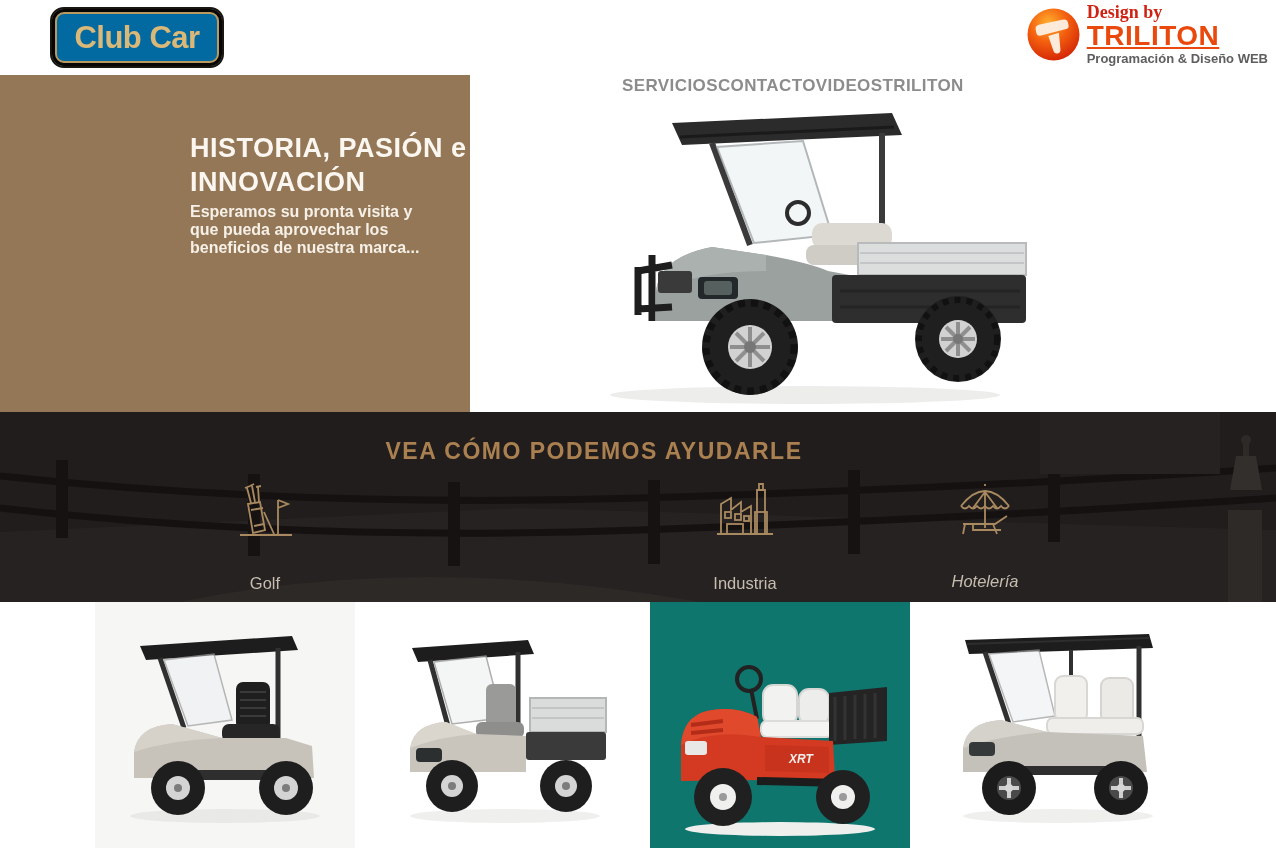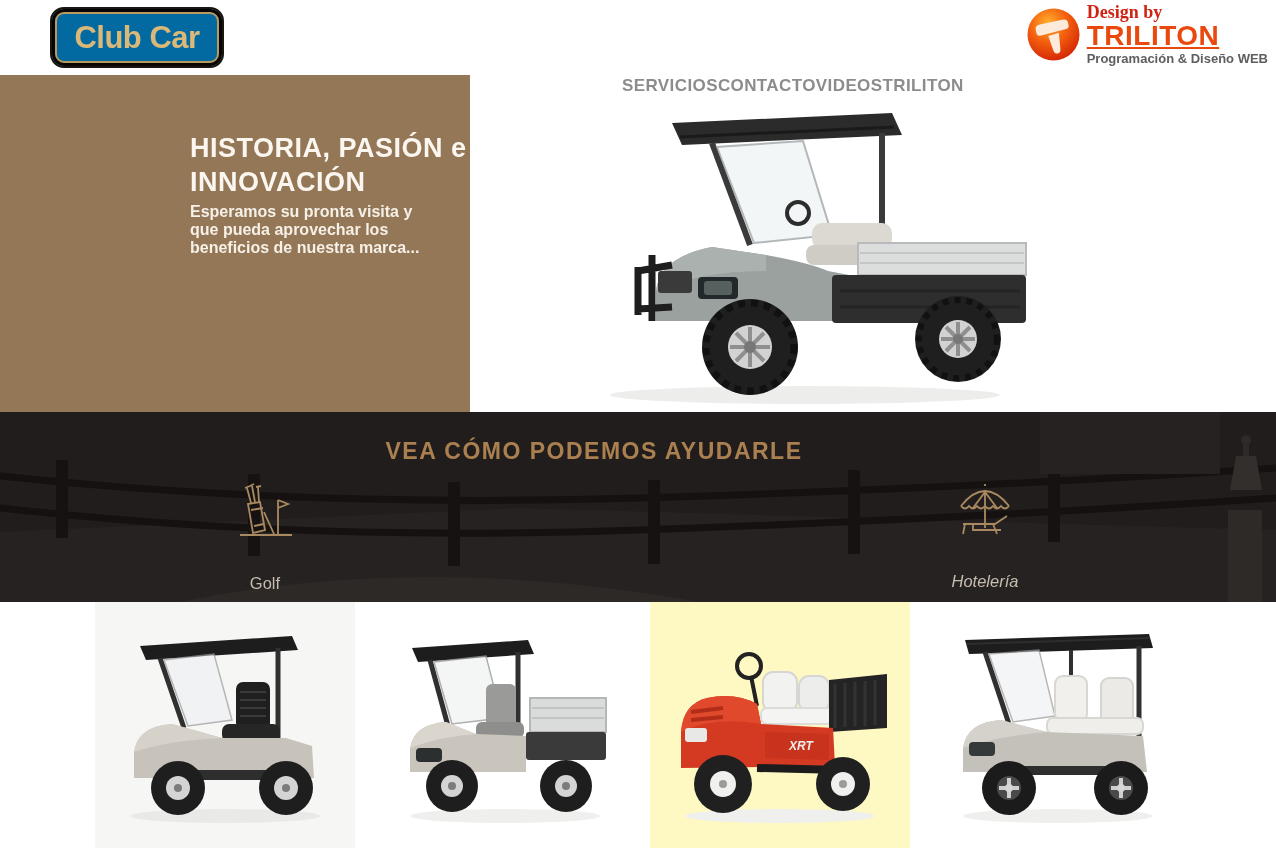--- a/index.html
+++ b/index.html
@@ -48,21 +48,21 @@
   .cat-personal  { left:420px; }
   .cat-industria { left:660px; }
   .cat-hoteleria { left:900px;font-style:italic; }
 
   
   .carousel { position:absolute; left:0; top:602px; width:1276px; height:246px; background:#fff; }
   .slide { position:absolute; top:0; height:246px; display:flex; align-items:center;
            justify-content:center; cursor:pointer; }
   .slide-1 { left:95px;  width:260px; background:#f6f6f5; }
   .slide-2 { left:375px; width:260px; background:#fff; }
-  .slide-3 { left:650px; width:260px; background:#fef9c3; }
+  .slide-3 { left:650px; width:260px; background:#0f766e;align-items:flex-end; }
   .slide-4 { left:930px; width:256px; background:#fff; }
 </style>
 </head>
 <body>
 
 <div class="page">
 
   <div class="header">
     <div class="logo">
       <span>Club Car</span>
@@ -190,20 +190,35 @@
         <path d="M17 21 L13 6 M21 20 L18 4 M25 20 L24 5"></path>
         <path d="M11 6 l5 -2 M16 4 l4 -2 M22 5 l5 -1"></path>
         <path d="M44 18 L44 52 M44 18 L54 22 L44 26"></path>
         <path d="M30 30 L40 52"></path>
         <path d="M6 53 L58 53"></path>
       </svg>
       <div class="cat-label">Golf</div>
     </div>
 
 
+    <div class="cat cat-industria">
+      <svg width="64" height="60" viewBox="0 0 64 60" fill="none" stroke="#a98a60" stroke-width="1.8">
+        <path d="M8 52 L8 22 L18 16 L18 28 L28 20 L28 30 L38 24 L38 52"></path>
+        <rect x="12" y="30" width="6" height="6"></rect>
+        <rect x="22" y="32" width="6" height="6"></rect>
+        <rect x="31" y="34" width="5" height="5"></rect>
+        <rect x="14" y="42" width="16" height="10"></rect>
+        <path d="M44 52 L44 18 M52 52 L52 18"></path>
+        <path d="M44 18 L44 8 L52 8 L52 18"></path>
+        <path d="M46 8 L46 2 L50 2 L50 8"></path>
+        <rect x="42" y="30" width="12" height="22"></rect>
+        <path d="M4 52 L60 52"></path>
+      </svg>
+      <div class="cat-label">Industria</div>
+    </div>
 
     <div class="cat cat-hoteleria">
       <svg width="68" height="58" viewBox="0 0 68 58" fill="none" stroke="#a98a60" stroke-width="1.8">
         <path d="M10 24 Q34 -6 58 24"></path>
         <path d="M10 24 q4 5 8 0 q4 5 8 0 q4 5 8 0 q4 5 8 0 q4 5 8 0 q4 5 8 0"></path>
         <path d="M34 4 L34 2 M34 10 L22 26 M34 10 L46 26 M34 10 L34 46"></path>
         <path d="M12 42 L44 42 L56 34"></path>
         <path d="M14 42 L12 52 M42 42 L46 52 M22 42 L22 48 L50 48"></path>
       </svg>
       <div class="cat-label">Hotelería</div>

